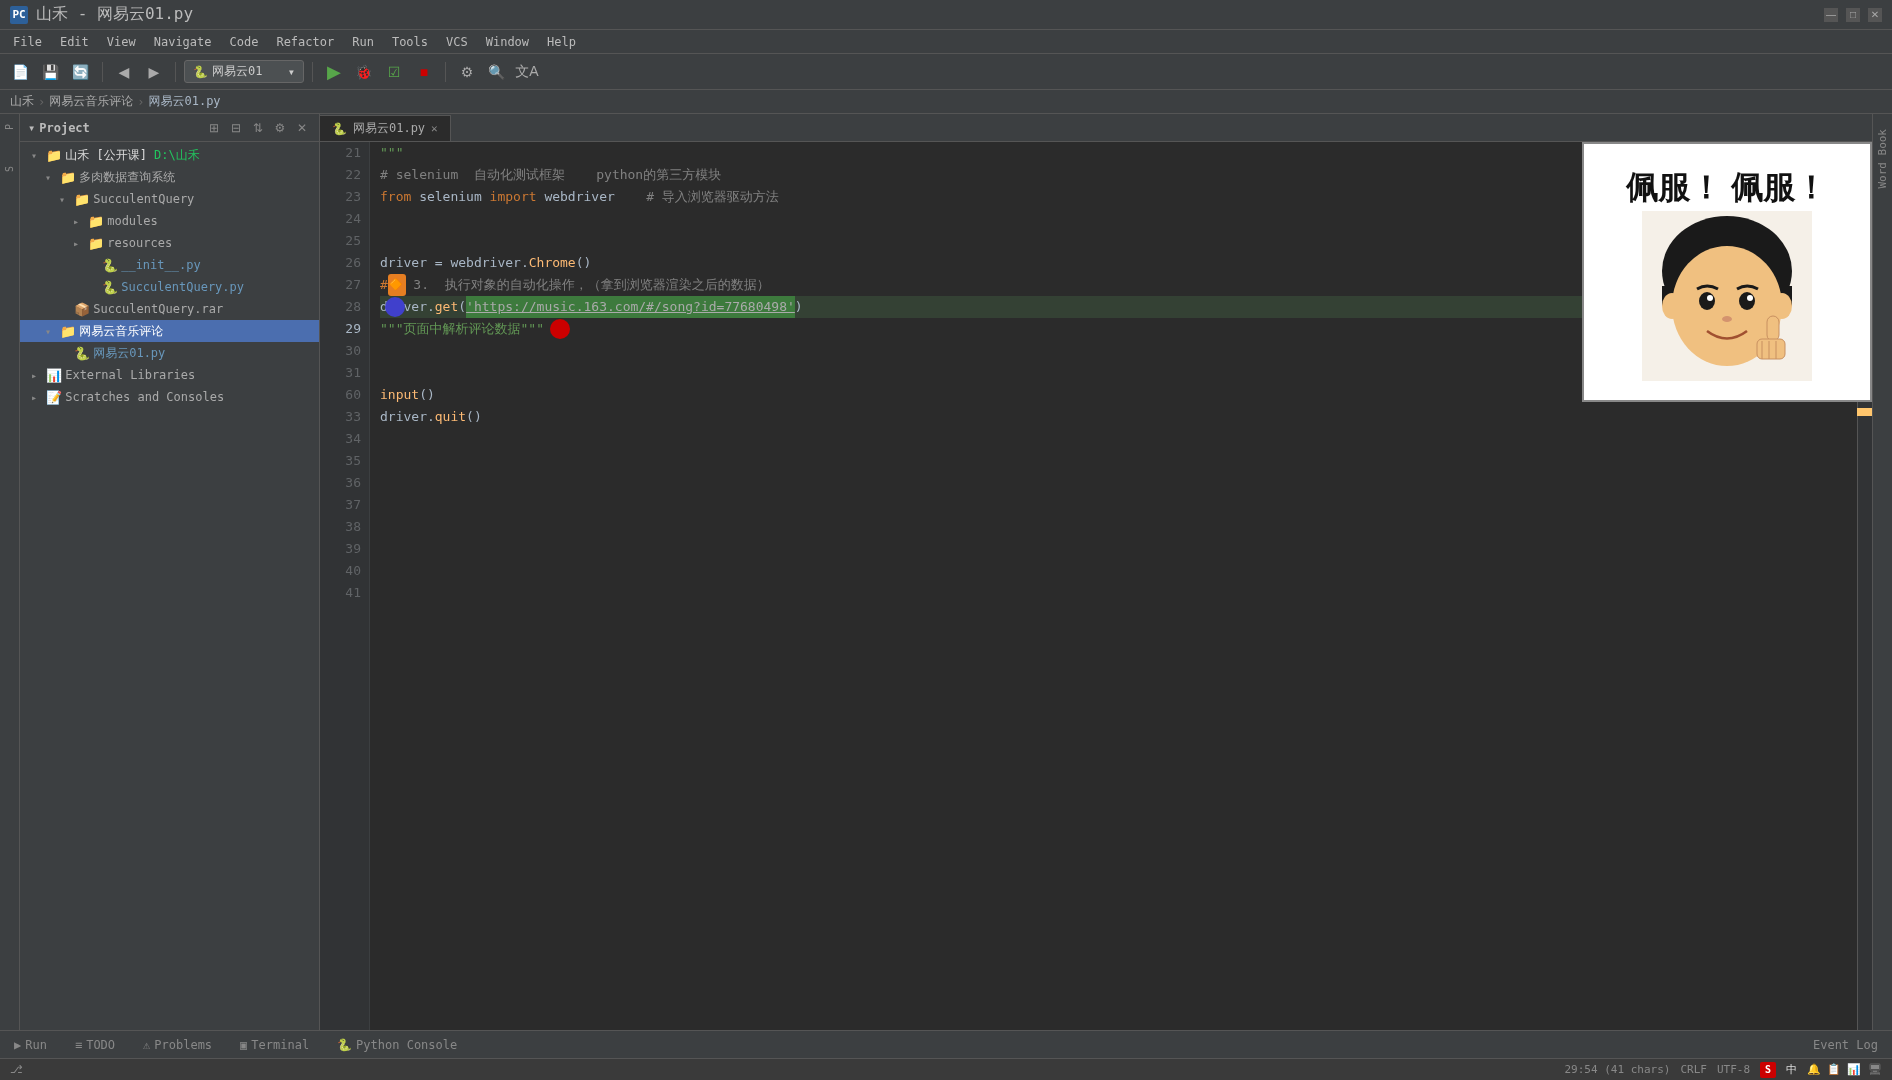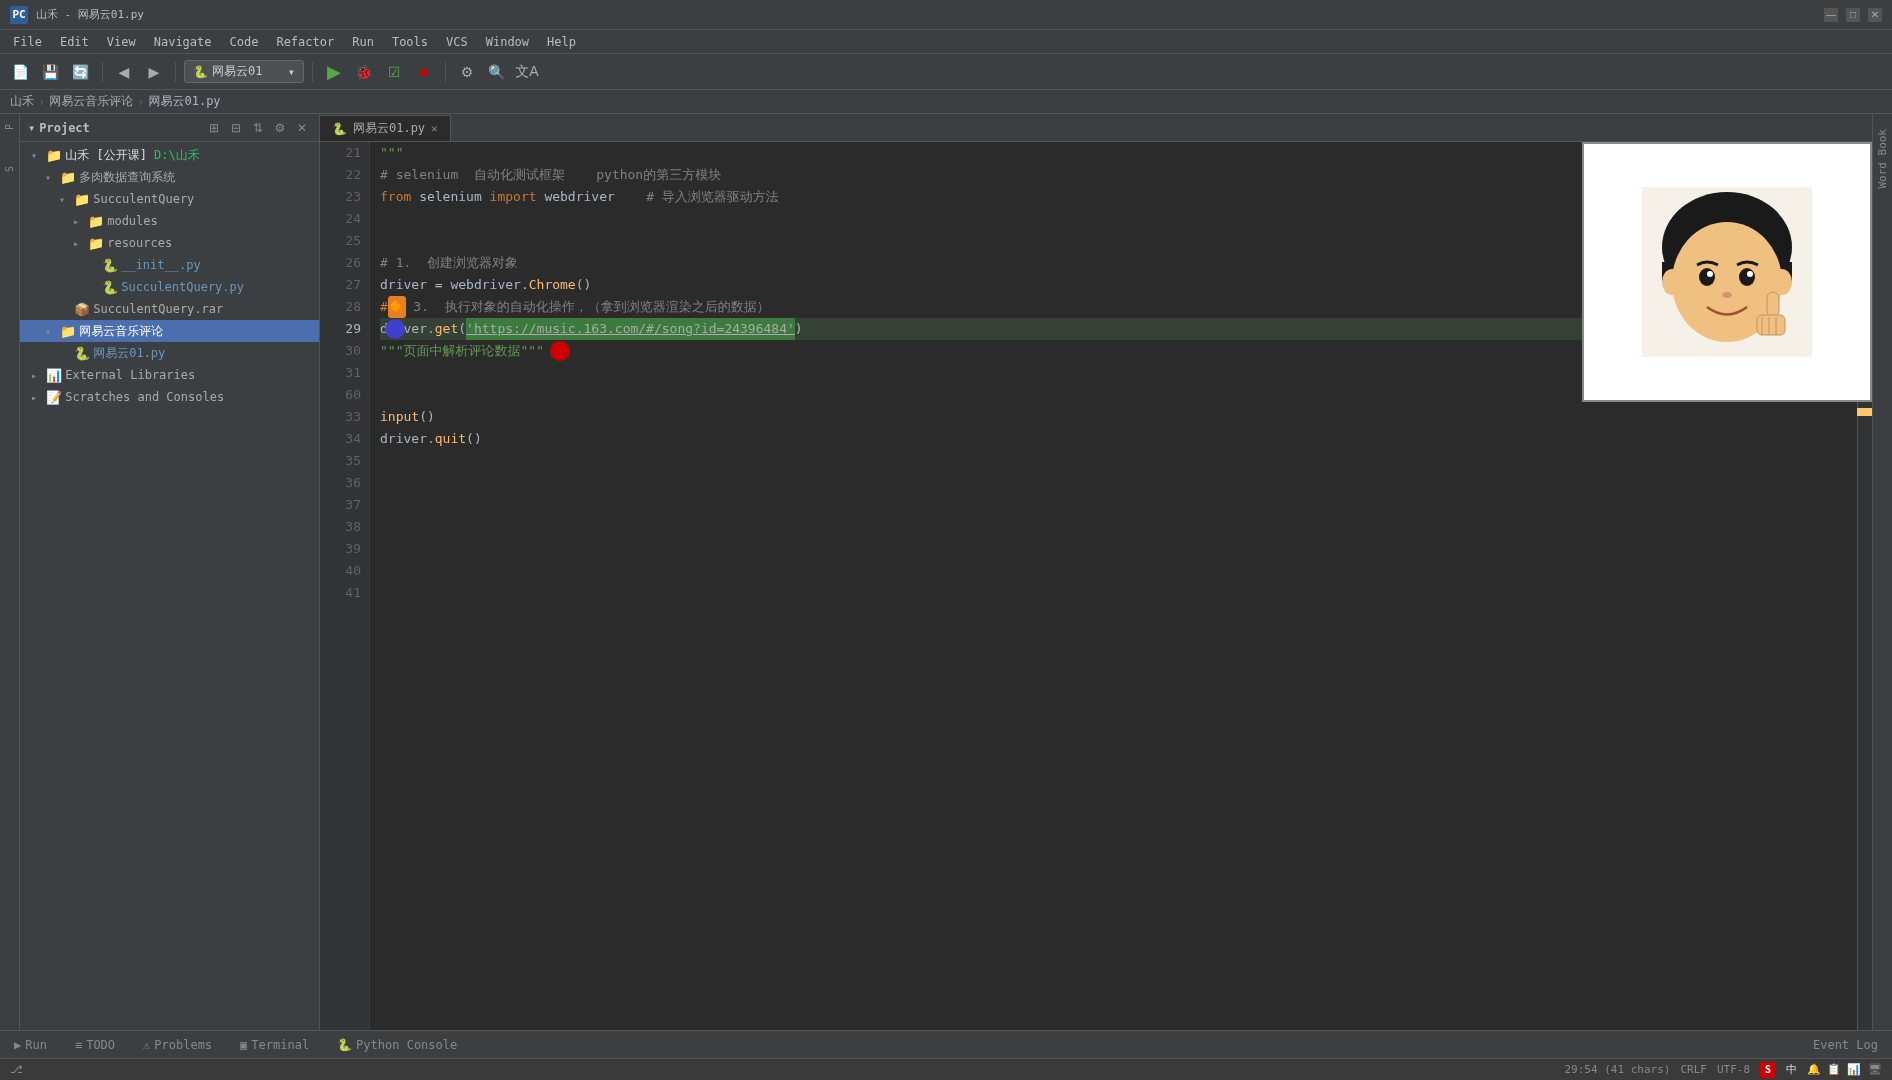--- a/index.html
+++ b/index.html
@@ -35,21 +35,21 @@
       border-radius: 2px;
       display: flex;
       align-items: center;
       justify-content: center;
       color: white;
       font-size: 11px;
       font-weight: bold;
     }
     #title-bar .title-text {
       color: #bbb;
-      font-size: 11px;
+      font-size: 16px;
     }
     #title-bar .window-controls {
       display: flex;
       gap: 8px;
     }
     #title-bar .win-btn {
       width: 14px;
       height: 14px;
       border: none;
       background: #555;
@@ -610,34 +610,31 @@
         </div>
 
         <div class="code-line">
           <span class="kw">from </span><span class="var">selenium </span><span class="kw">import </span><span class="var">webdriver    </span><span class="comment"># 导入浏览器驱动方法</span>
         </div>
 
         <div class="code-line">&nbsp;</div>
 
         <div class="code-line">&nbsp;</div>
 
-        <div class="code-line">
-          <span class="comment"># 1.  创建浏览器对象</span>
-        </div>
 
         <div class="code-line">
           <span class="var">driver </span><span style="color:#a9b7c6;">= </span><span class="var">webdriver</span><span style="color:#a9b7c6;">.</span><span class="fn">Chrome</span><span style="color:#a9b7c6;">()</span>
         </div>
 
         <div class="code-line">
           <span style="color:#cc7832;">#</span><span style="background:#e67e22; color:white; border-radius:3px; padding:0 2px; font-size:11px;">🔶</span><span class="comment"> 3.  执行对象的自动化操作，（拿到浏览器渲染之后的数据）</span>
         </div>
 
         <div class="code-line highlighted" style="position:relative;">
-          <span class="var">driver</span><span style="color:#a9b7c6;">.</span><span class="fn">get</span><span style="color:#a9b7c6;">(</span><span style="background:#3d7a3d; color:#aaa; text-decoration:underline;">'https://music.163.com/#/song?id=24396484'</span><span style="color:#a9b7c6;">)</span>
+          <span class="var">driver</span><span style="color:#a9b7c6;">.</span><span class="fn">get</span><span style="color:#a9b7c6;">(</span><span style="background:#3d7a3d; color:#aaa; text-decoration:underline;">'https://music.163.com/#/song?id=77680498'</span><span style="color:#a9b7c6;">)</span>
           <span class="cursor-dot"></span>
         </div>
 
         <div class="code-line">
           <span class="docstring">"""页面中解析评论数据"""</span>
           <span style="display:inline-block; width:20px; height:20px; background:#c00; border-radius:50%; vertical-align:middle; margin-left:6px;"></span>
         </div>
 
         <div class="code-line">&nbsp;</div>
         <div class="code-line">&nbsp;</div>
@@ -657,20 +654,21 @@
         <div class="code-line">&nbsp;</div>
         <div class="code-line">&nbsp;</div>
         <div class="code-line">&nbsp;</div>
       </div>
 
       <div id="mini-map">
         <div class="mini-map-cursor"></div>
       </div>
 
       <div id="meme-overlay">
+        <div class="meme-text">佩服！ 佩服！</div>
 
         <svg width="170" height="170" viewBox="0 0 170 170">
 
           <rect width="170" height="170" fill="#f5f0e8"></rect>
 
           <ellipse cx="85" cy="60" rx="65" ry="55" fill="#1a1a1a"></ellipse>
 
           <rect x="20" y="75" width="130" height="20" fill="#1a1a1a"></rect>
 
           <ellipse cx="85" cy="95" rx="55" ry="60" fill="#f0c080"></ellipse>

